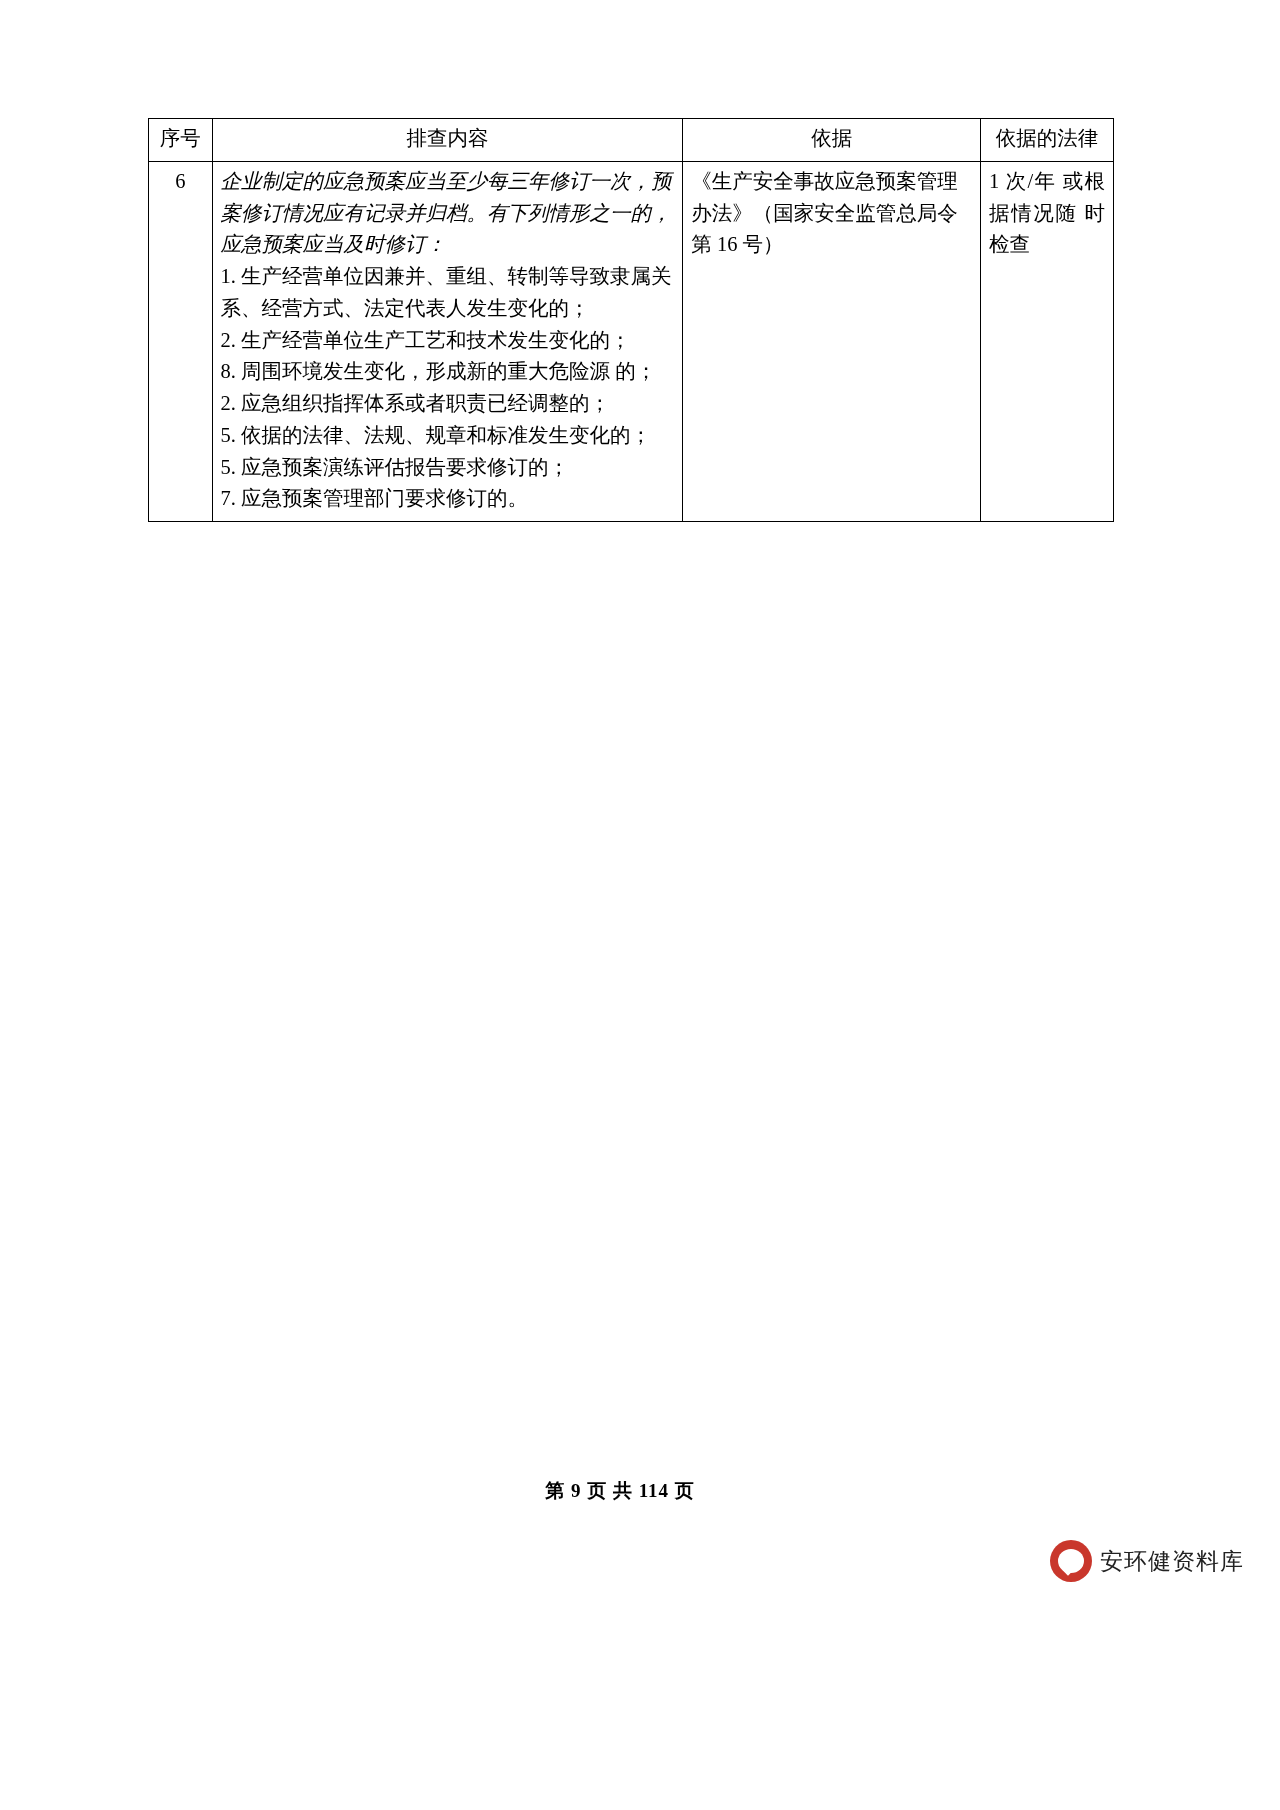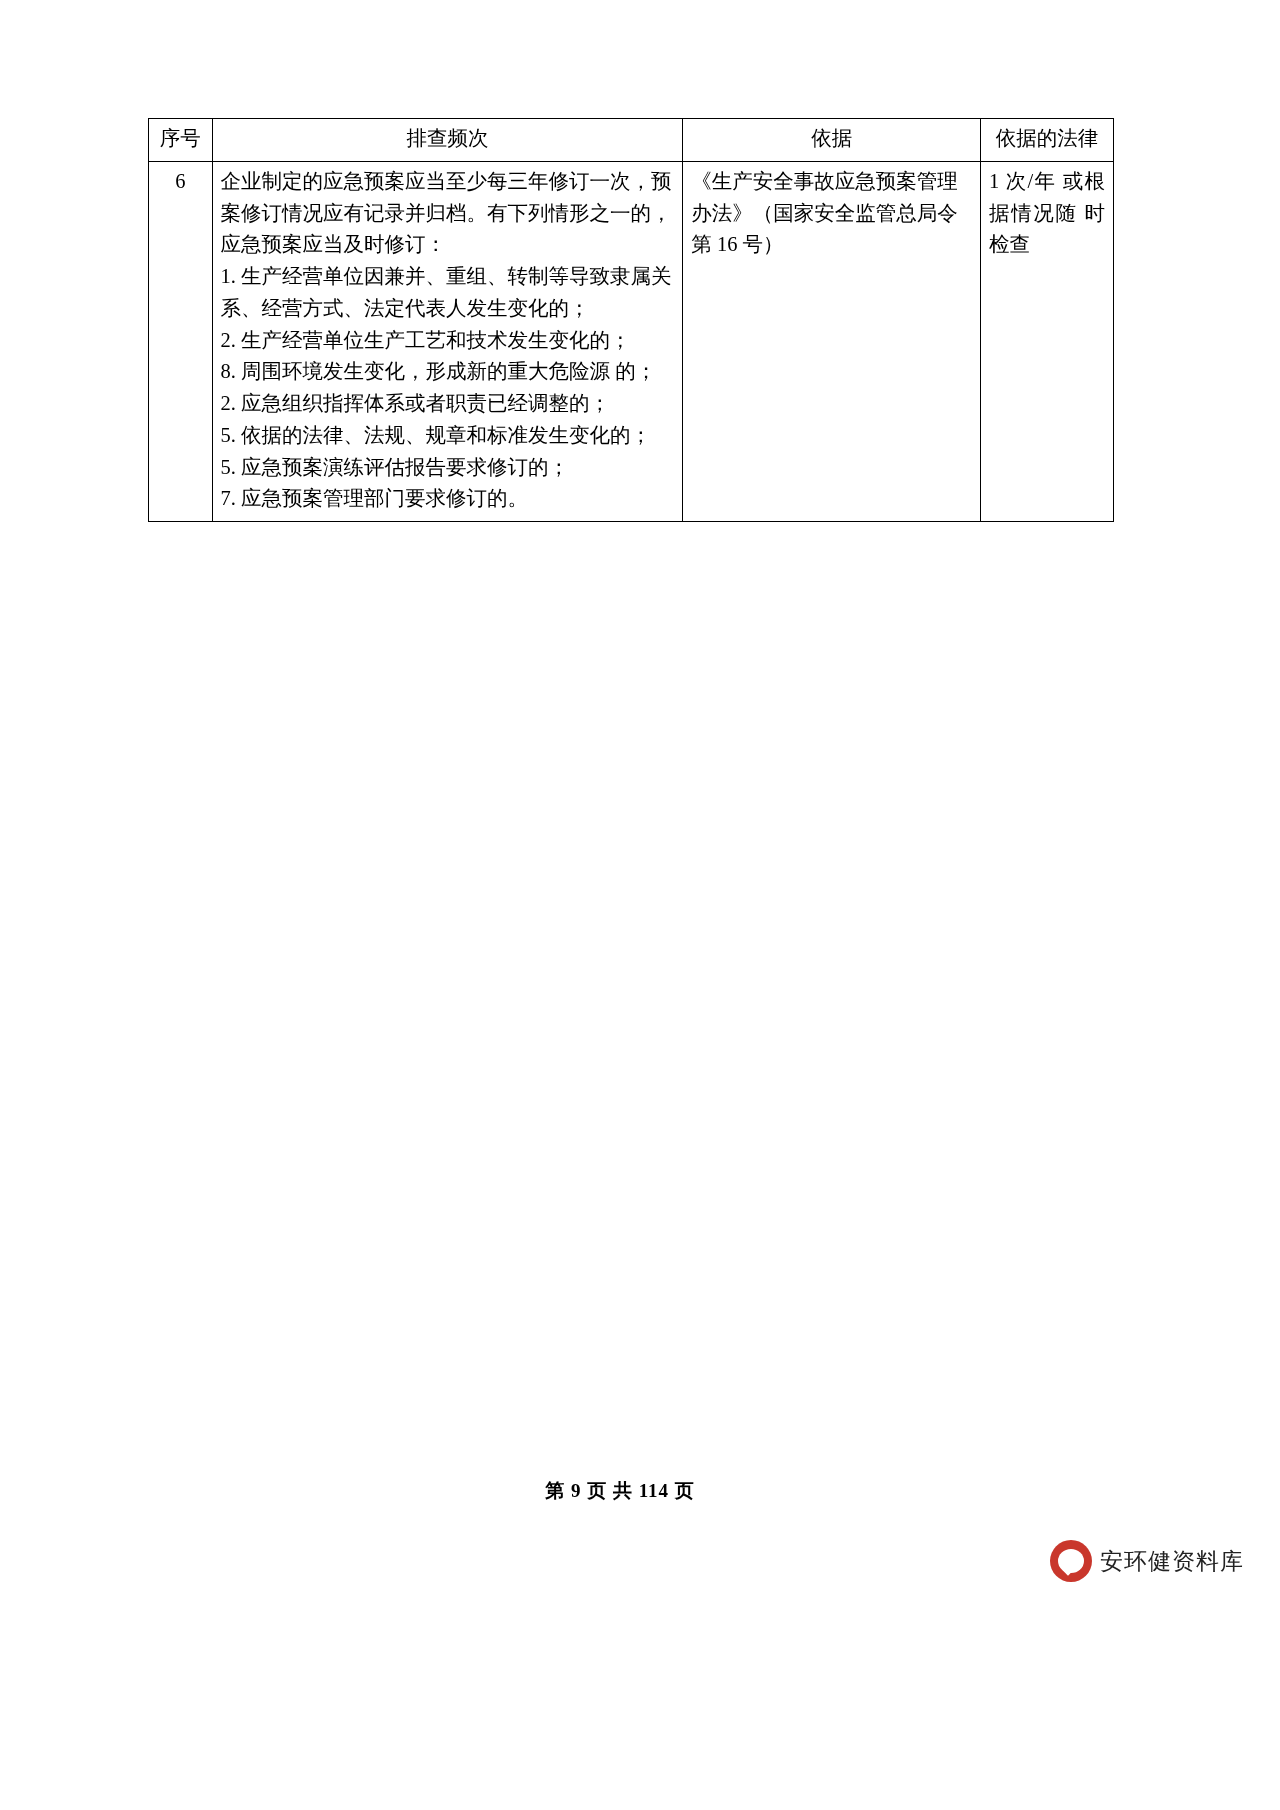--- a/index.html
+++ b/index.html
@@ -56,20 +56,21 @@
     text-align: center;
     vertical-align: middle;
     font-size: 21px;
   }
   .content-cell p {
     margin: 0;
     text-indent: 0;
   }
   .content-cell p.first {
     margin-top: 0;
+    font-style: italic;
   }
   .freq-cell {
     text-align: justify;
     text-align-last: left;
   }
 
   .footer {
     position: absolute;
     left: 0;
     top: 1478px;
@@ -128,21 +129,21 @@
   <table class="doc-table">
     <colgroup>
       <col class="col-no">
       <col class="col-content">
       <col class="col-basis">
       <col class="col-freq">
     </colgroup>
     <thead>
       <tr>
         <td class="hdr-no">序号</td>
-        <td>排查频次</td>
+        <td>排查内容</td>
         <td>依据</td>
         <td>依据的法律</td>
       </tr>
     </thead>
     <tbody>
       <tr>
         <td class="seq-num">6</td>
         <td class="content-cell">
           <p class="first">企业制定的应急预案应当至少每三年修订一次，预案修订情况应有记录并归档。有下列情形之一的，应急预案应当及时修订：</p>
           <p>1. 生产经营单位因兼并、重组、转制等导致隶属关系、经营方式、法定代表人发生变化的；</p>

